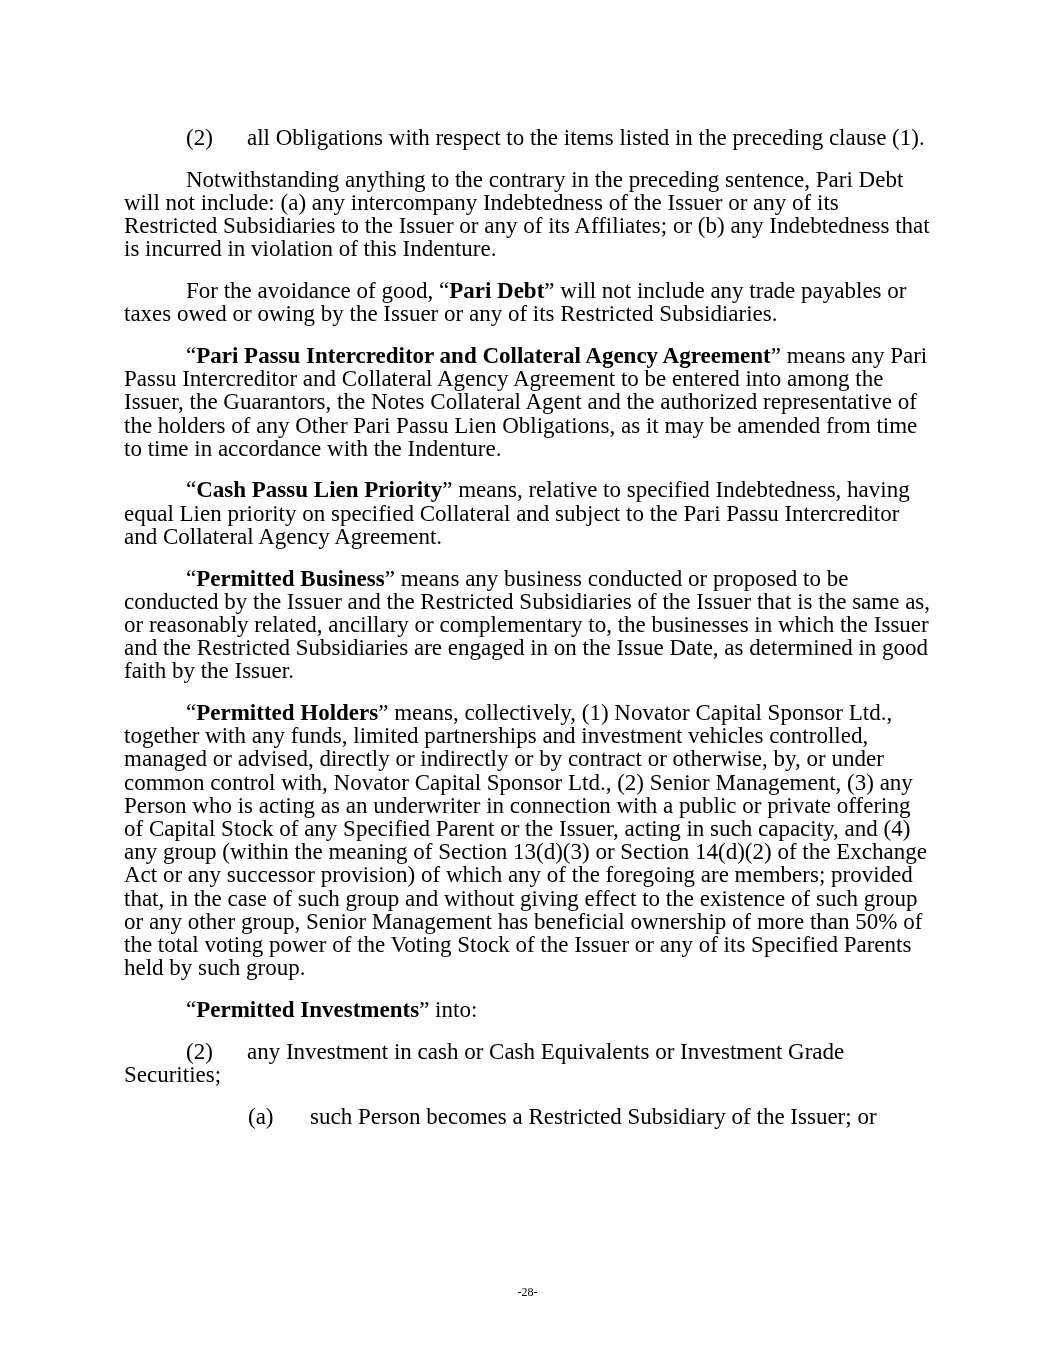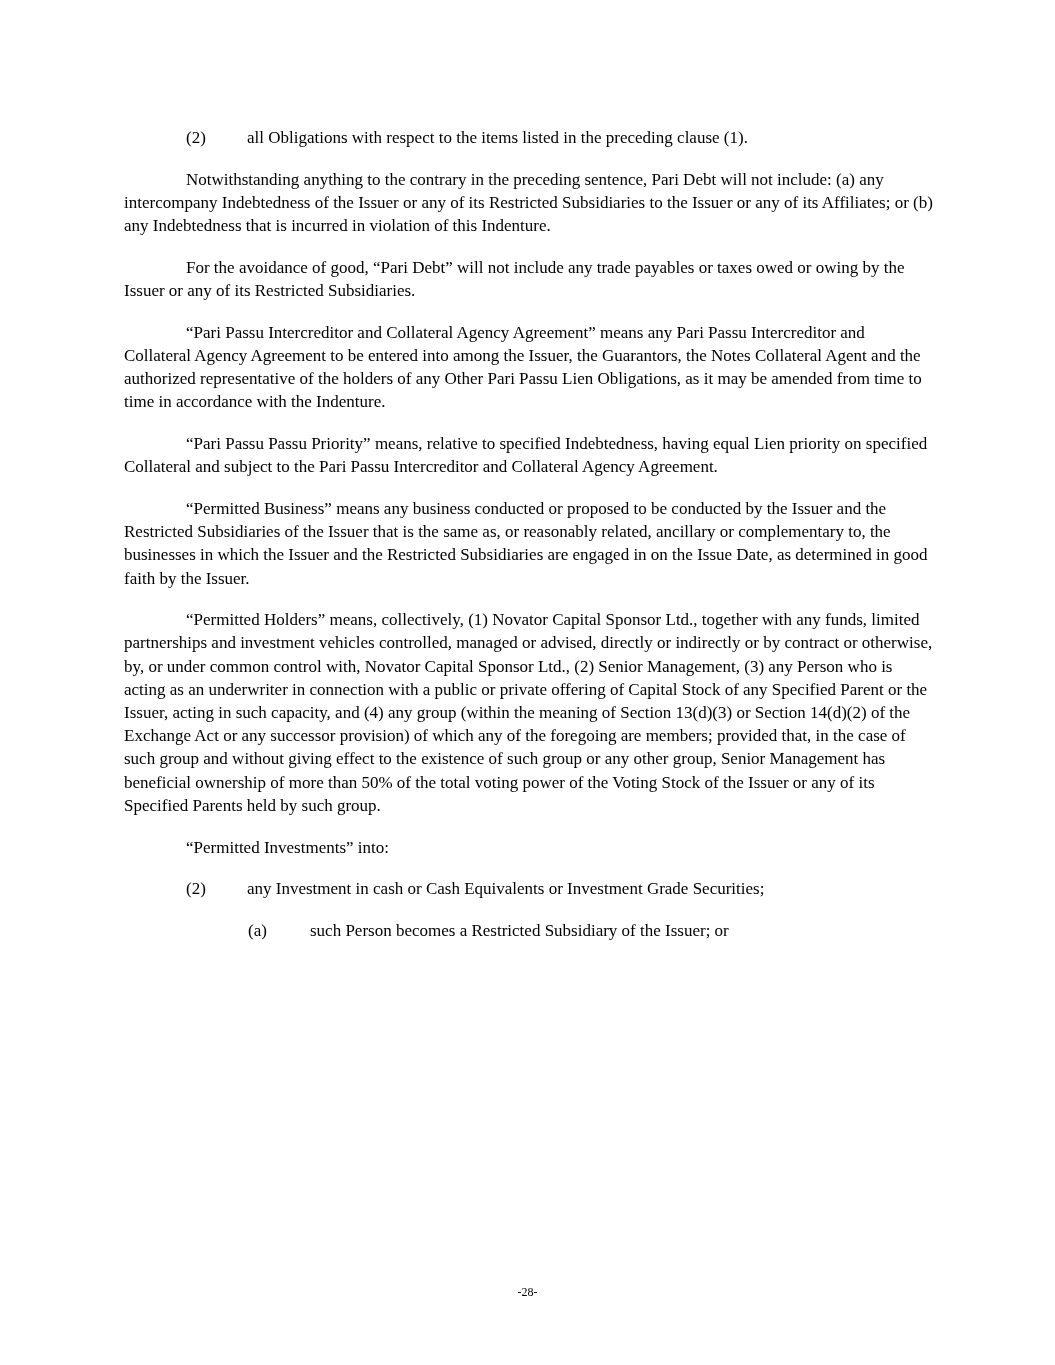--- a/index.html
+++ b/index.html
@@ -18,57 +18,57 @@
   .page {
     position: absolute;
     inset: 0;
     background: #ffffff;
   }
   .content {
     position: absolute;
     left: 124px;
     top: 126px;
     width: 809px;
-    font-size: 17px;
+    font-size: 23px;
     line-height: 23.2px;
     text-align: left;
   }
   .para {
     margin: 0 0 18.5px 0;
   }
   .para.body { text-indent: 62px; }
   .para.item { text-indent: 62px; }
   .para.subitem { text-indent: 124px; }
   .para .label {
     display: inline-block;
     text-indent: 0;
   }
   .para.item .label { width: 61px; }
   .para.subitem .label { width: 62px; }
-  .bold { font-weight: normal; }
+  .bold { font-weight: bold; }
   .footer {
     position: absolute;
     left: 0;
     top: 1281px;
     width: 100%;
     text-align: center;
     font-size: 12px;
     line-height: 23.2px;
   }
 </style>
 </head>
 <body>
 
 <div class="page">
   <div class="content">
       <p class="para item"><span class="label">(2)</span><span>all Obligations with respect to the items listed in the preceding clause (1).</span></p>
       <p class="para body"><span>Notwithstanding anything to the contrary in the preceding sentence, Pari Debt will not include: (a) any intercompany Indebtedness of the Issuer or any of its Restricted Subsidiaries to the Issuer or any of its Affiliates; or (b) any Indebtedness that is incurred in violation of this Indenture.</span></p>
       <p class="para body"><span>For the avoidance of good, “</span><span class="bold">Pari Debt</span><span>” will not include any trade payables or taxes owed or owing by the Issuer or any of its Restricted Subsidiaries.</span></p>
       <p class="para body"><span>“</span><span class="bold">Pari Passu Intercreditor and Collateral Agency Agreement</span><span>” means any Pari Passu Intercreditor and Collateral Agency Agreement to be entered into among the Issuer, the Guarantors, the Notes Collateral Agent and the authorized representative of the holders of any Other Pari Passu Lien Obligations, as it may be amended from time to time in accordance with the Indenture.</span></p>
-      <p class="para body"><span>“</span><span class="bold">Pari Passu Passu Priority</span><span>” means, relative to specified Indebtedness, having equal Lien priority on specified Collateral and subject to the Pari Passu Intercreditor and Collateral Agency Agreement.</span></p>
+      <p class="para body"><span>“</span><span class="bold">Cash Passu Lien Priority</span><span>” means, relative to specified Indebtedness, having equal Lien priority on specified Collateral and subject to the Pari Passu Intercreditor and Collateral Agency Agreement.</span></p>
       <p class="para body"><span>“</span><span class="bold">Permitted Business</span><span>” means any business conducted or proposed to be conducted by the Issuer and the Restricted Subsidiaries of the Issuer that is the same as, or reasonably related, ancillary or complementary to, the businesses in which the Issuer and the Restricted Subsidiaries are engaged in on the Issue Date, as determined in good faith by the Issuer.</span></p>
       <p class="para body"><span>“</span><span class="bold">Permitted Holders</span><span>” means, collectively, (1) Novator Capital Sponsor Ltd., together with any funds, limited partnerships and investment vehicles controlled, managed or advised, directly or indirectly or by contract or otherwise, by, or under common control with, Novator Capital Sponsor Ltd., (2) Senior Management, (3) any Person who is acting as an underwriter in connection with a public or private offering of Capital Stock of any Specified Parent or the Issuer, acting in such capacity, and (4) any group (within the meaning of Section 13(d)(3) or Section 14(d)(2) of the Exchange Act or any successor provision) of which any of the foregoing are members; provided that, in the case of such group and without giving effect to the existence of such group or any other group, Senior Management has beneficial ownership of more than 50% of the total voting power of the Voting Stock of the Issuer or any of its Specified Parents held by such group.</span></p>
       <p class="para body"><span>“</span><span class="bold">Permitted Investments</span><span>” into:</span></p>
       <p class="para item"><span class="label">(2)</span><span>any Investment in cash or Cash Equivalents or Investment Grade Securities;</span></p>
       <p class="para subitem"><span class="label">(a)</span><span>such Person becomes a Restricted Subsidiary of the Issuer; or</span></p>
     </div>
   <div class="footer">-28-</div>
 </div>
 
 </body></html>

